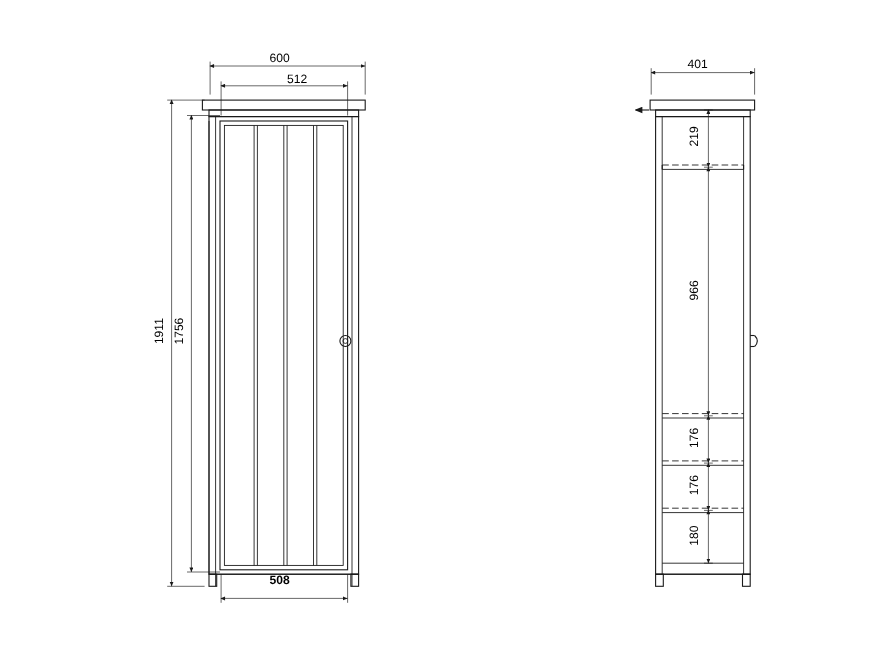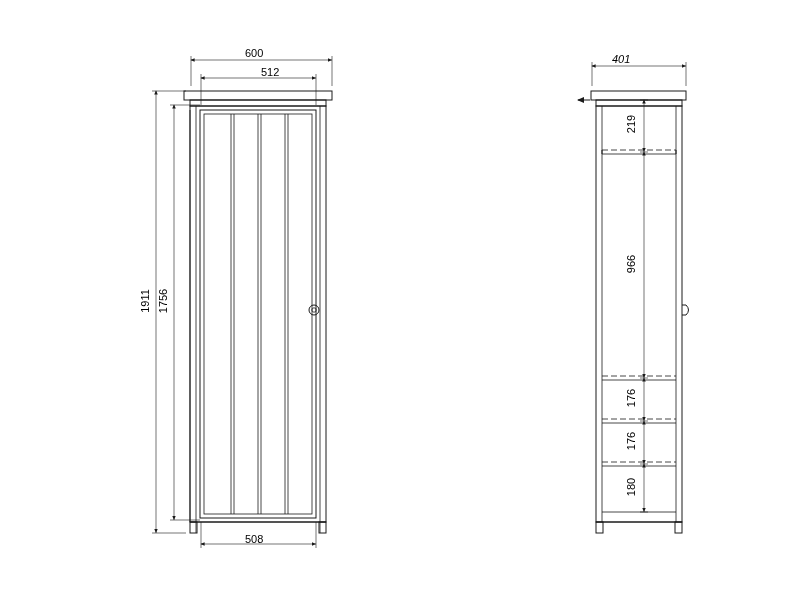--- a/index.html
+++ b/index.html
@@ -144,27 +144,27 @@
       <line class="ext" x1="644" y1="421" x2="644" y2="464" marker-start="url(#arS)" marker-end="url(#ar)"></line>
 
       <line class="ext" x1="644" y1="464" x2="644" y2="512" marker-start="url(#arS)" marker-end="url(#ar)"></line>
     </g>
   </svg>
 
   <div style="position:absolute;left:245px;top:47px;" class="dimtxt">600</div>
 
   <div style="position:absolute;left:261px;top:66px;" class="dimtxt">512</div>
 
-  <div style="position:absolute;left:245px;top:533px;" class="dimtxt">508</div>
+  <div style="position:absolute;left:245px;top:522px;font-weight:bold;" class="dimtxt">508</div>
 
   <div style="position:absolute;left:133px;top:295px;transform:rotate(-90deg);transform-origin:center;" class="dimtxt">1911</div>
 
   <div style="position:absolute;left:151px;top:295px;transform:rotate(-90deg);transform-origin:center;" class="dimtxt">1756</div>
 
-  <div style="position:absolute;left:612px;top:53px;font-style:italic;" class="dimtxt">401</div>
+  <div style="position:absolute;left:625px;top:53px;" class="dimtxt">401</div>
 
   <div style="position:absolute;left:622px;top:118px;transform:rotate(-90deg);transform-origin:center;" class="dimtxt">219</div>
 
   <div style="position:absolute;left:622px;top:258px;transform:rotate(-90deg);transform-origin:center;" class="dimtxt">966</div>
 
   <div style="position:absolute;left:622px;top:392px;transform:rotate(-90deg);transform-origin:center;" class="dimtxt">176</div>
 
   <div style="position:absolute;left:622px;top:435px;transform:rotate(-90deg);transform-origin:center;" class="dimtxt">176</div>
 
   <div style="position:absolute;left:622px;top:481px;transform:rotate(-90deg);transform-origin:center;" class="dimtxt">180</div>

